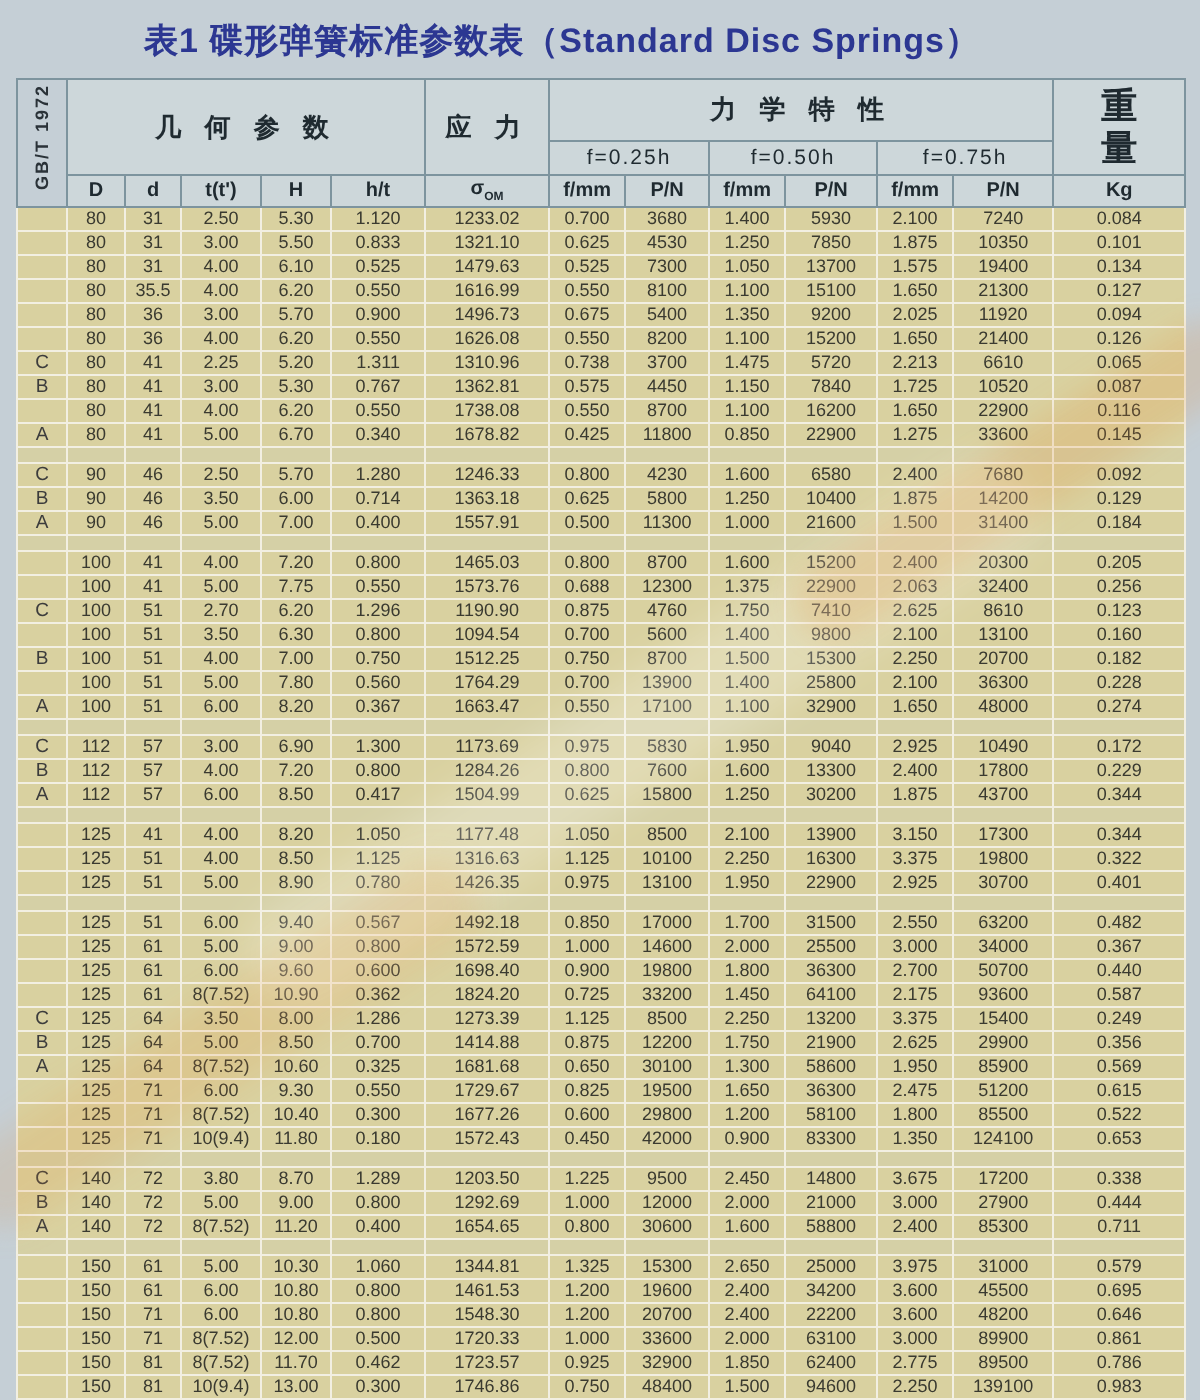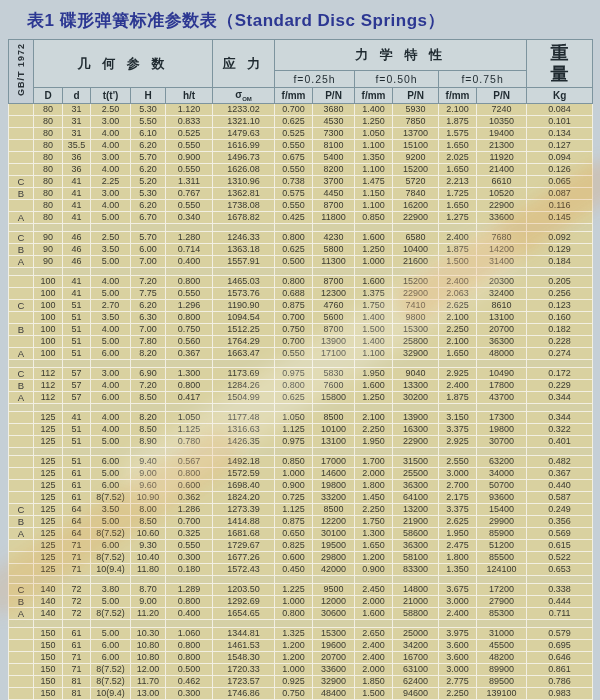--- a/index.html
+++ b/index.html
@@ -8,20 +8,21 @@
     background:#c5cfd6;
     font-family:"Liberation Sans","DejaVu Sans",sans-serif;
     overflow:hidden;position:relative;
   }
   .page{width:600px;height:700px;position:relative;}
   .title{
     padding:9px 0 7px 27px;
     font-size:17px;font-weight:bold;
     color:#2c3792;letter-spacing:0.5px;
     white-space:nowrap;
+    margin-left:45px;
   }
   table{
     width:584px;margin:0 8px;
     border-collapse:collapse;table-layout:fixed;
   }
   thead th{
     background:#cdd7da;
     border:1px solid #7d949e;
     font-weight:bold;color:#1f2a30;
     padding:0;
@@ -904,21 +905,21 @@
           <td class="letter"></td>
           <td>150</td>
           <td>71</td>
           <td>6.00</td>
           <td>10.80</td>
           <td>0.800</td>
           <td>1548.30</td>
           <td>1.200</td>
           <td>20700</td>
           <td>2.400</td>
-          <td>16700</td>
+          <td>22200</td>
           <td>3.600</td>
           <td>48200</td>
           <td>0.646</td>
         </tr>
         <tr>
           <td class="letter"></td>
           <td>150</td>
           <td>71</td>
           <td>8(7.52)</td>
           <td>12.00</td>

